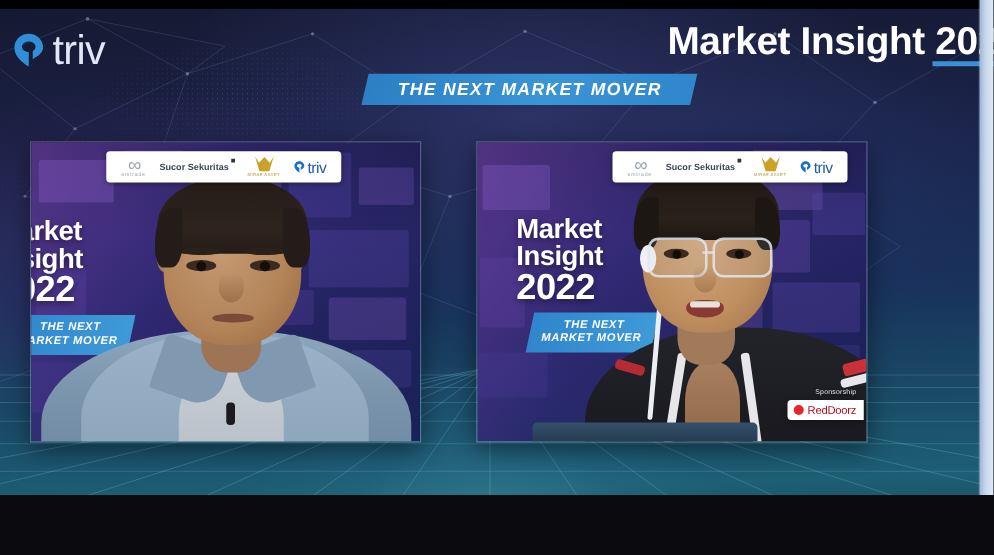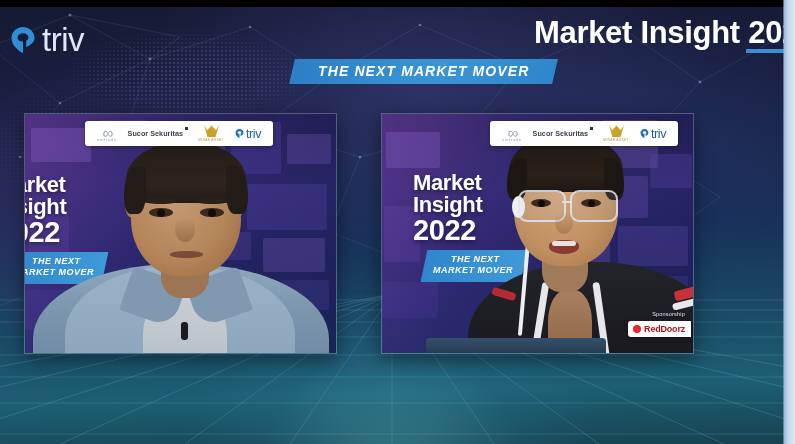--- a/index.html
+++ b/index.html
@@ -7,21 +7,21 @@
     padding: 0;
     background: #0a0a0f;
   }
   body {
     font-family: "Liberation Sans", sans-serif;
   }
 
   .stage {
     position: relative;
     width: 795px;
-    height: 444px;
+    height: 396px;
     overflow: hidden;
     background: #0b1020;
   }
 
   
   .topbar {
     position: absolute;
     left: 0; top: 0;
     width: 795px; height: 7px;
     background: #000;
@@ -282,21 +282,21 @@
     box-shadow: 0 1px 4px rgba(0,0,0,.4);
   }
   .reddoorz .dot {
     width: 8px; height: 8px;
     border-radius: 50%;
     background: #e8252b;
     flex: none;
   }
   .reddoorz .w {
     font-size: 9px;
-    font-weight: 700;
+    font-weight: 400;
     color: #b3121b;
     letter-spacing: -.2px;
   }
 
   
   .person { position: absolute; z-index: 5; }
 
   .p-shoulders {
     position: absolute;
     border-radius: 48% 48% 0 0 / 62% 62% 0 0;

